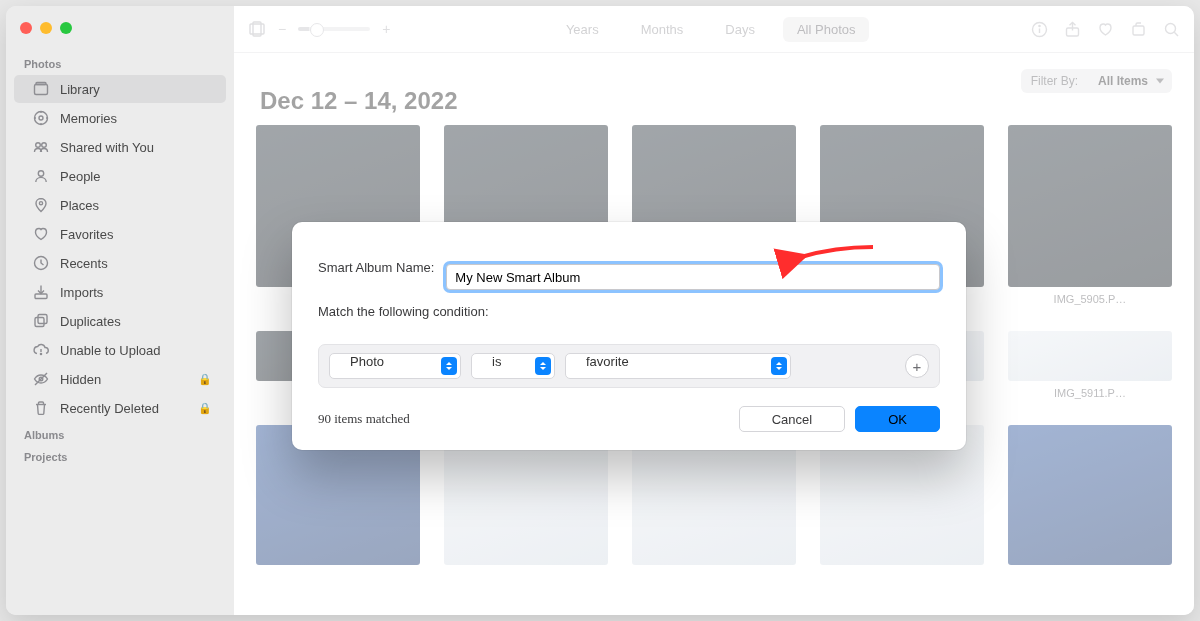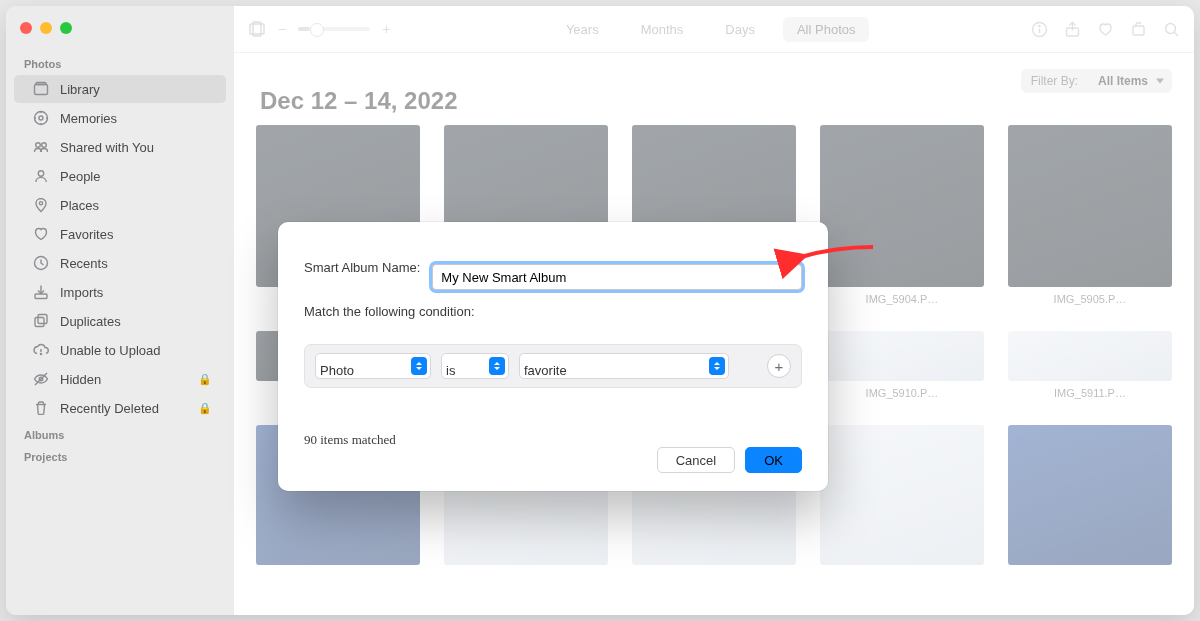--- a/index.html
+++ b/index.html
@@ -174,22 +174,22 @@
     background:rgba(255,255,255,.55);
     backdrop-filter:grayscale(.1);
     z-index:50;
   }
 
   
   .dialog{
     position:absolute;
     z-index:100;
     top:222px;
-    left:278px;
-    width:550px;
+    left:292px;
+    width:674px;
     background:#fff;
     border-radius:10px;
     box-shadow:0 25px 50px rgba(0,0,0,.25),0 0 0 1px rgba(0,0,0,.05);
     padding:22px 26px 18px 26px;
     box-sizing:border-box;
   }
   .dlg-row{
     display:flex;
     align-items:center;
     gap:12px;
@@ -216,22 +216,22 @@
     display:flex;
     align-items:center;
     gap:10px;
   }
   .popup{
     position:relative;
     height:24px;
     background:#fff;
     border:1px solid #d7d7db;
     border-radius:5px;
-    display:flex;align-items:flex-end;
-    padding:0 22px 0 4px;
+    display:flex;align-items:flex-start;
+    padding:0 22px 0 20px;
     font-size:13px;
   }
   .popup .arrows{
     position:absolute;right:3px;top:3px;
     width:16px;height:18px;border-radius:4px;background:#0a84ff;
     display:flex;flex-direction:column;align-items:center;justify-content:center;
   }
   .popup .arrows::before,.popup .arrows::after{
     content:"";width:0;height:0;border-left:3px solid transparent;border-right:3px solid transparent;
   }
@@ -247,23 +247,23 @@
     display:flex;align-items:center;justify-content:center;color:#6e6e72;font-size:15px;line-height:1;
   }
   .dlg-footer{
     display:flex;
     align-items:center;
     margin-top:18px;
   }
   .matched{font-size:13px;color:#3a3a3c;font-family:Liberation Serif, serif;}
   .btns{margin-left:auto;display:flex;gap:10px;}
   .btn{
-    height:24px;padding:0 18px;border-radius:5px;font-size:13px;
+    height:24px;padding:0 32px;border-radius:5px;font-size:13px;
     display:flex;align-items:center;justify-content:center;
-    border:1px solid #d5d5d9;background:#fff;color:#3a3a3c;margin-top:41px;
+    border:1px solid #d5d5d9;background:#fff;color:#3a3a3c;
   }
   .btn.primary{background:#0a84ff;border-color:#0a84ff;color:#000000;font-weight:500;}
 
   
   .arrow-annot{
     position:absolute;
     z-index:110;
     top:243px;
     left:795px;
     width:80px;height:26px;

